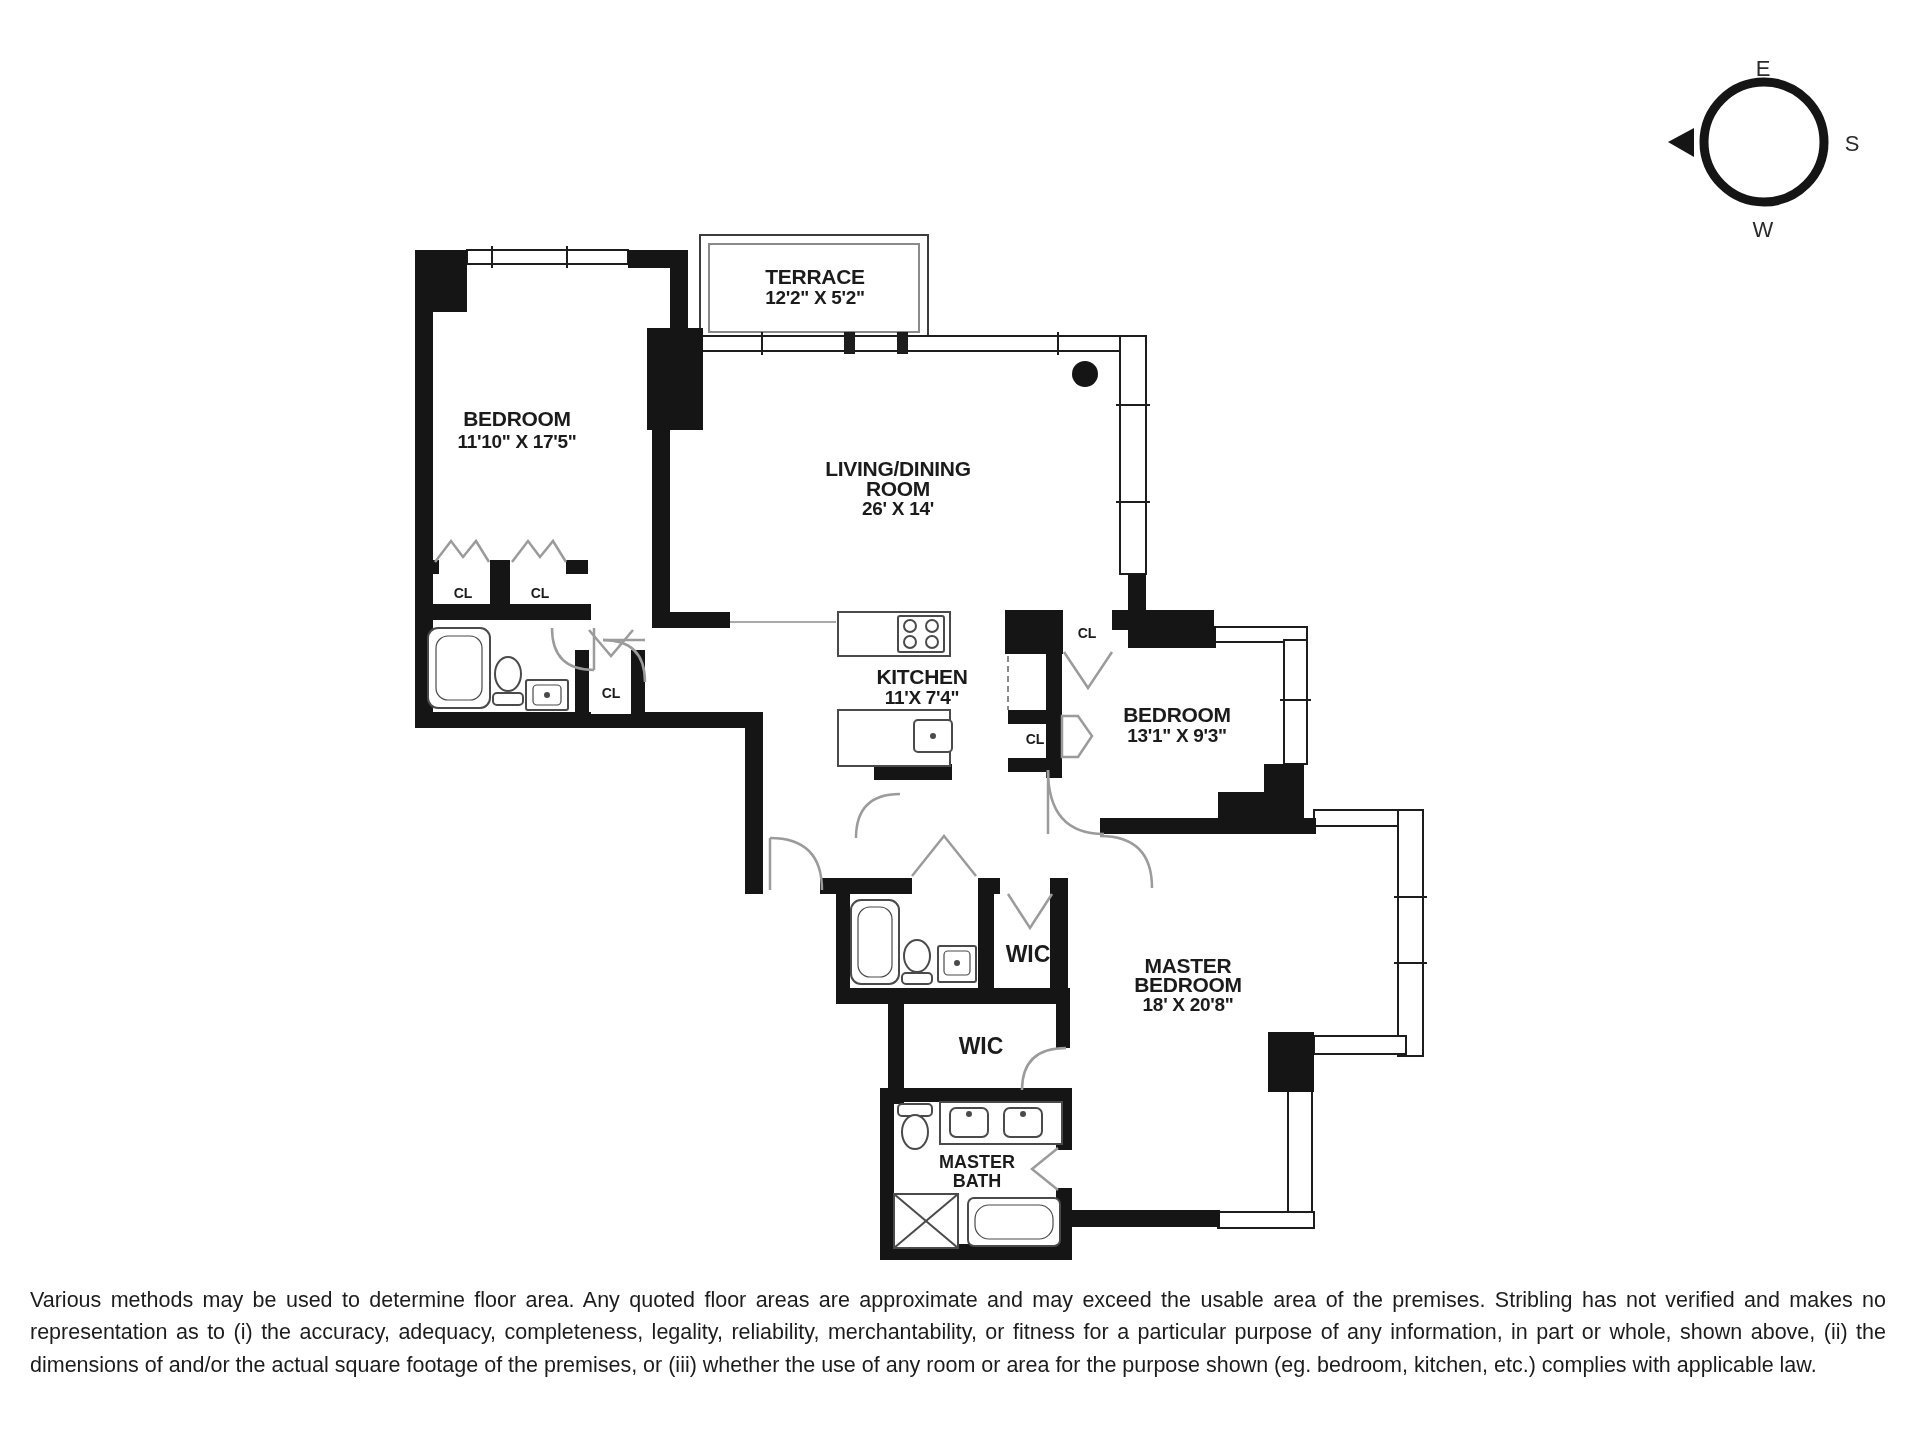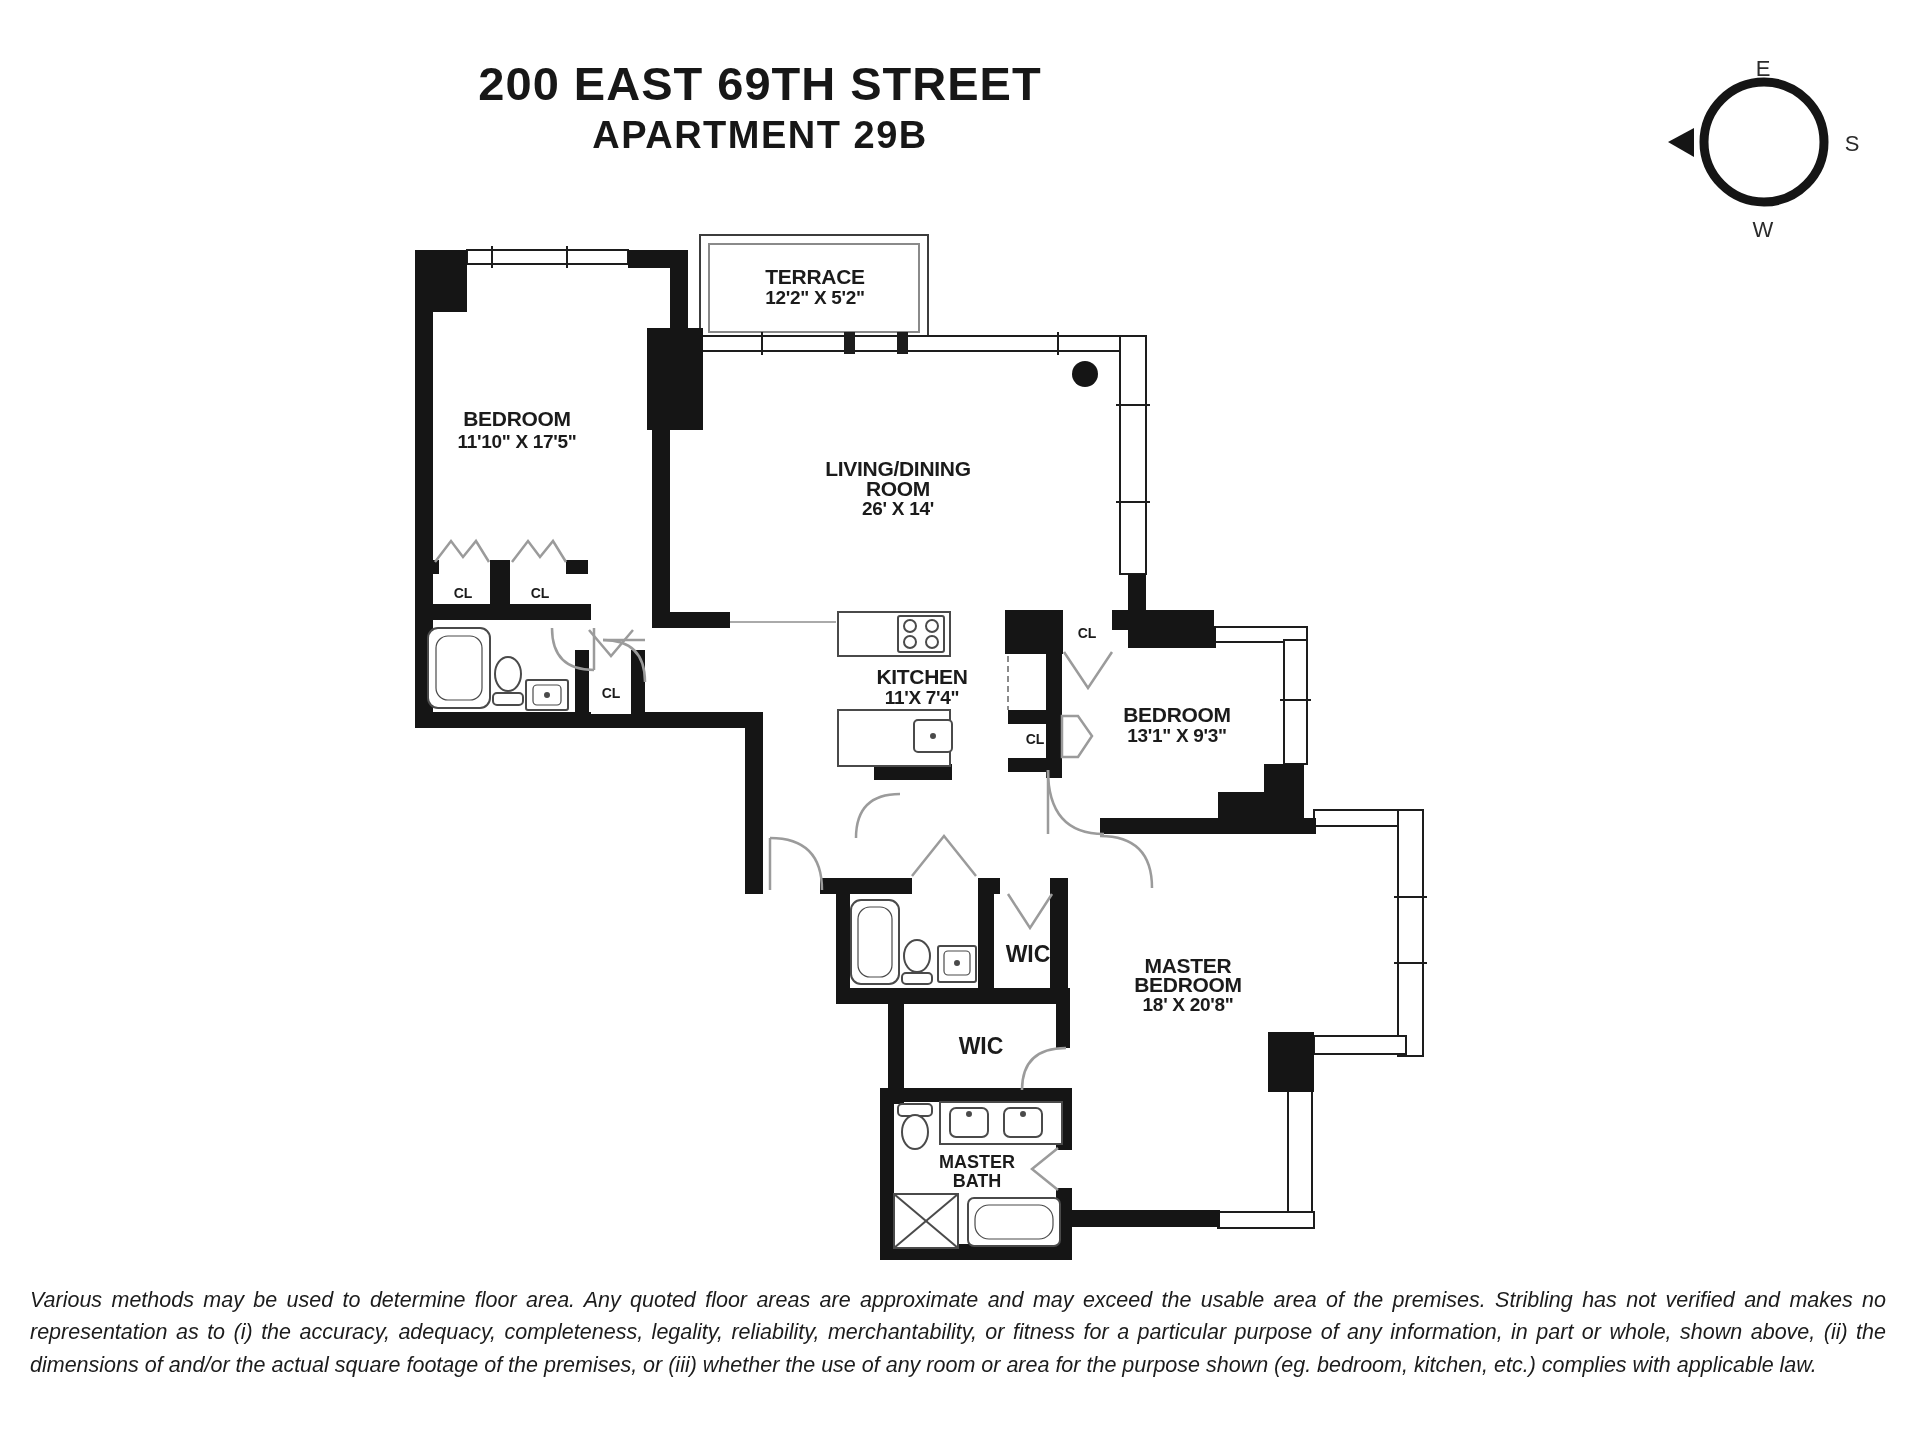--- a/index.html
+++ b/index.html
@@ -2,39 +2,35 @@
 <html><head>
 <meta charset="utf-8">
 <style>
   html,body{margin:0;padding:0;background:#ffffff;}
   body{width:1914px;height:1438px;position:relative;font-family:"Liberation Sans",sans-serif;overflow:hidden;}
   .page{position:absolute;inset:0;background:#fff;}
   .plan-svg{position:absolute;left:0;top:0;}
   .title-block{position:absolute;left:400px;top:58px;width:720px;text-align:center;color:#171717;}
   .title-line1{font-size:47px;font-weight:700;letter-spacing:1px;line-height:1.1;}
   .title-line2{font-size:38px;font-weight:700;letter-spacing:1.5px;line-height:1.15;margin-top:4px;}
-  .disclaimer{position:absolute;left:30px;top:1284px;width:1856px;font-size:21.5px;font-style:italic;
+  .disclaimer{position:absolute;left:30px;top:1284px;width:1856px;font-size:21.5px;
     color:#1c1c1c;line-height:1.5;text-align:justify;}
   text{font-family:"Liberation Sans",sans-serif;fill:#1b1b1b;font-weight:700;}
   .room-name{font-size:21px;letter-spacing:-0.3px;}
   .room-dims{font-size:19px;letter-spacing:-0.3px;}
   .cl-label{font-size:14px;}
   .wic-label{font-size:23px;}
   .bath-label{font-size:18px;}
   .compass-letter{font-size:22px;font-weight:400;fill:#2b2b2b;}
 </style>
 </head>
 <body>
 
 <div class="page">
 
-  <div class="title-block">
-    <div class="title-line1">200 EAST 69TH STREET</div>
-    <div class="title-line2">APARTMENT 29B</div>
-  </div>
 
   <svg class="plan-svg" width="1914" height="1438" viewBox="0 0 1914 1438" xmlns="http://www.w3.org/2000/svg">
 
     <g fill="none" stroke="#3c3c3c" stroke-width="2">
       <rect x="700" y="235" width="228" height="106"></rect>
       <rect x="709" y="244" width="210" height="88" stroke="#8a8a8a"></rect>
     </g>
 
     <g fill="#ffffff" stroke="#1d1d1d" stroke-width="2">
       <rect x="467" y="250" width="161" height="14"></rect>

